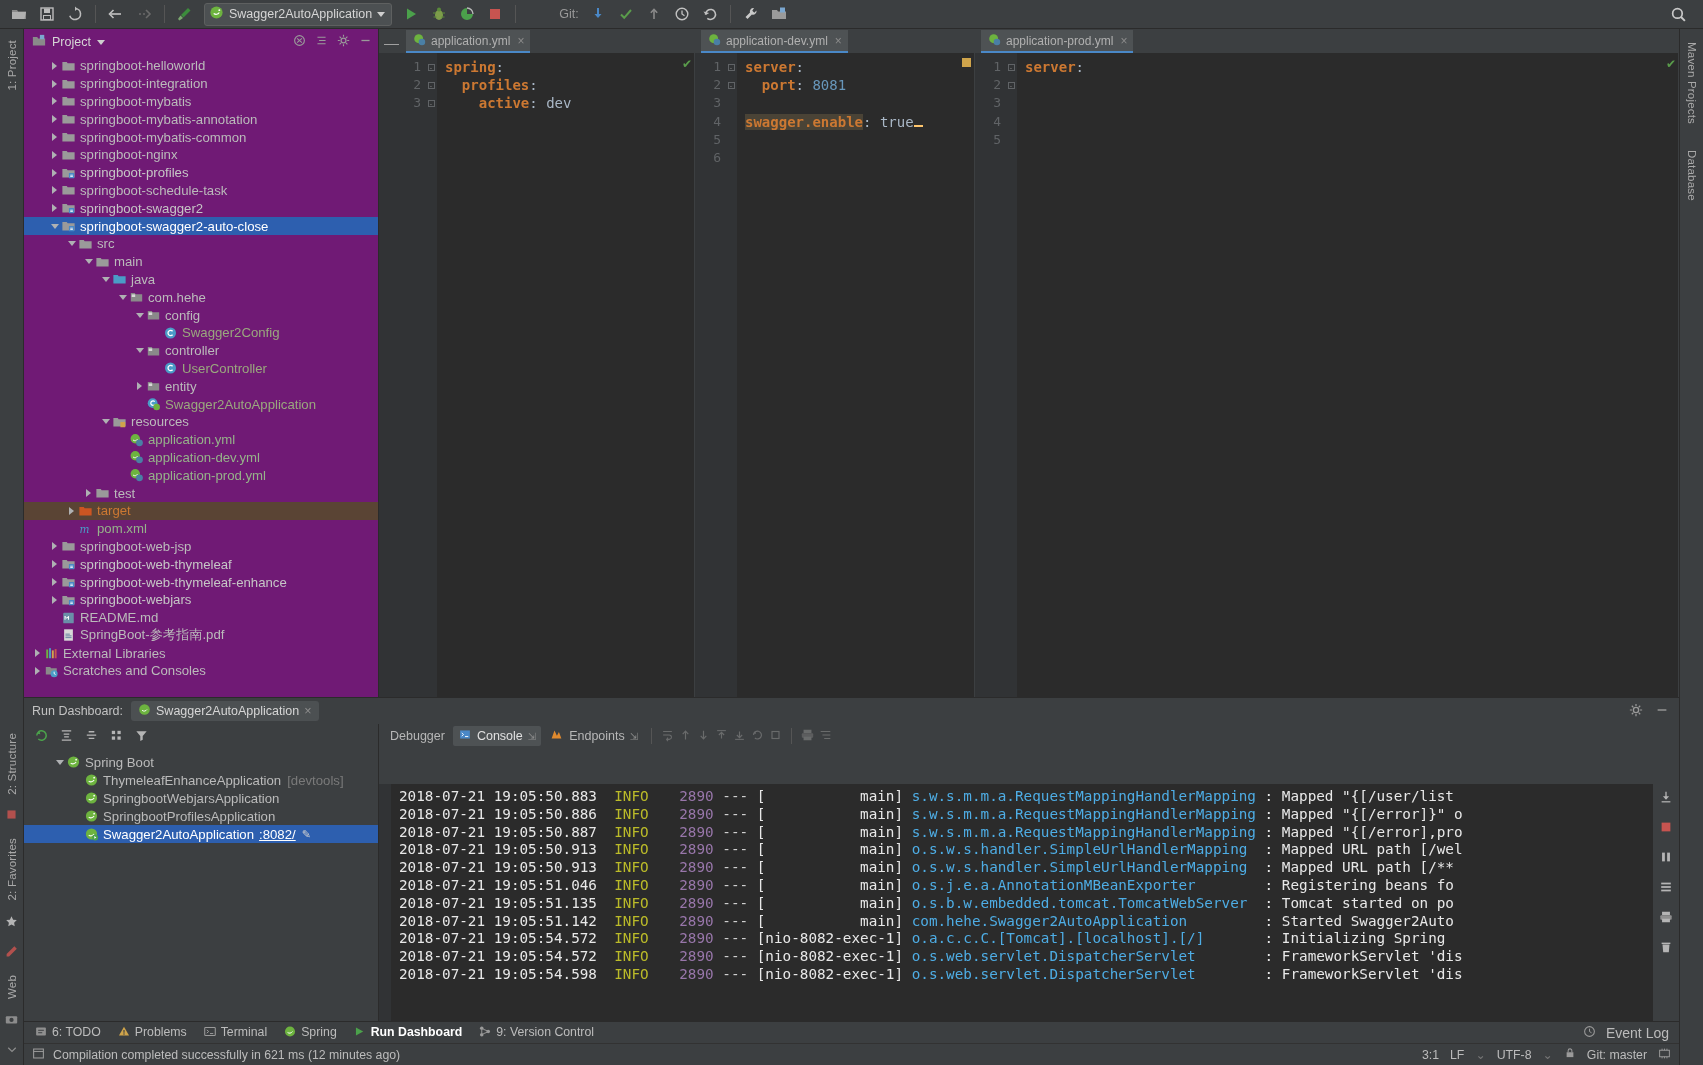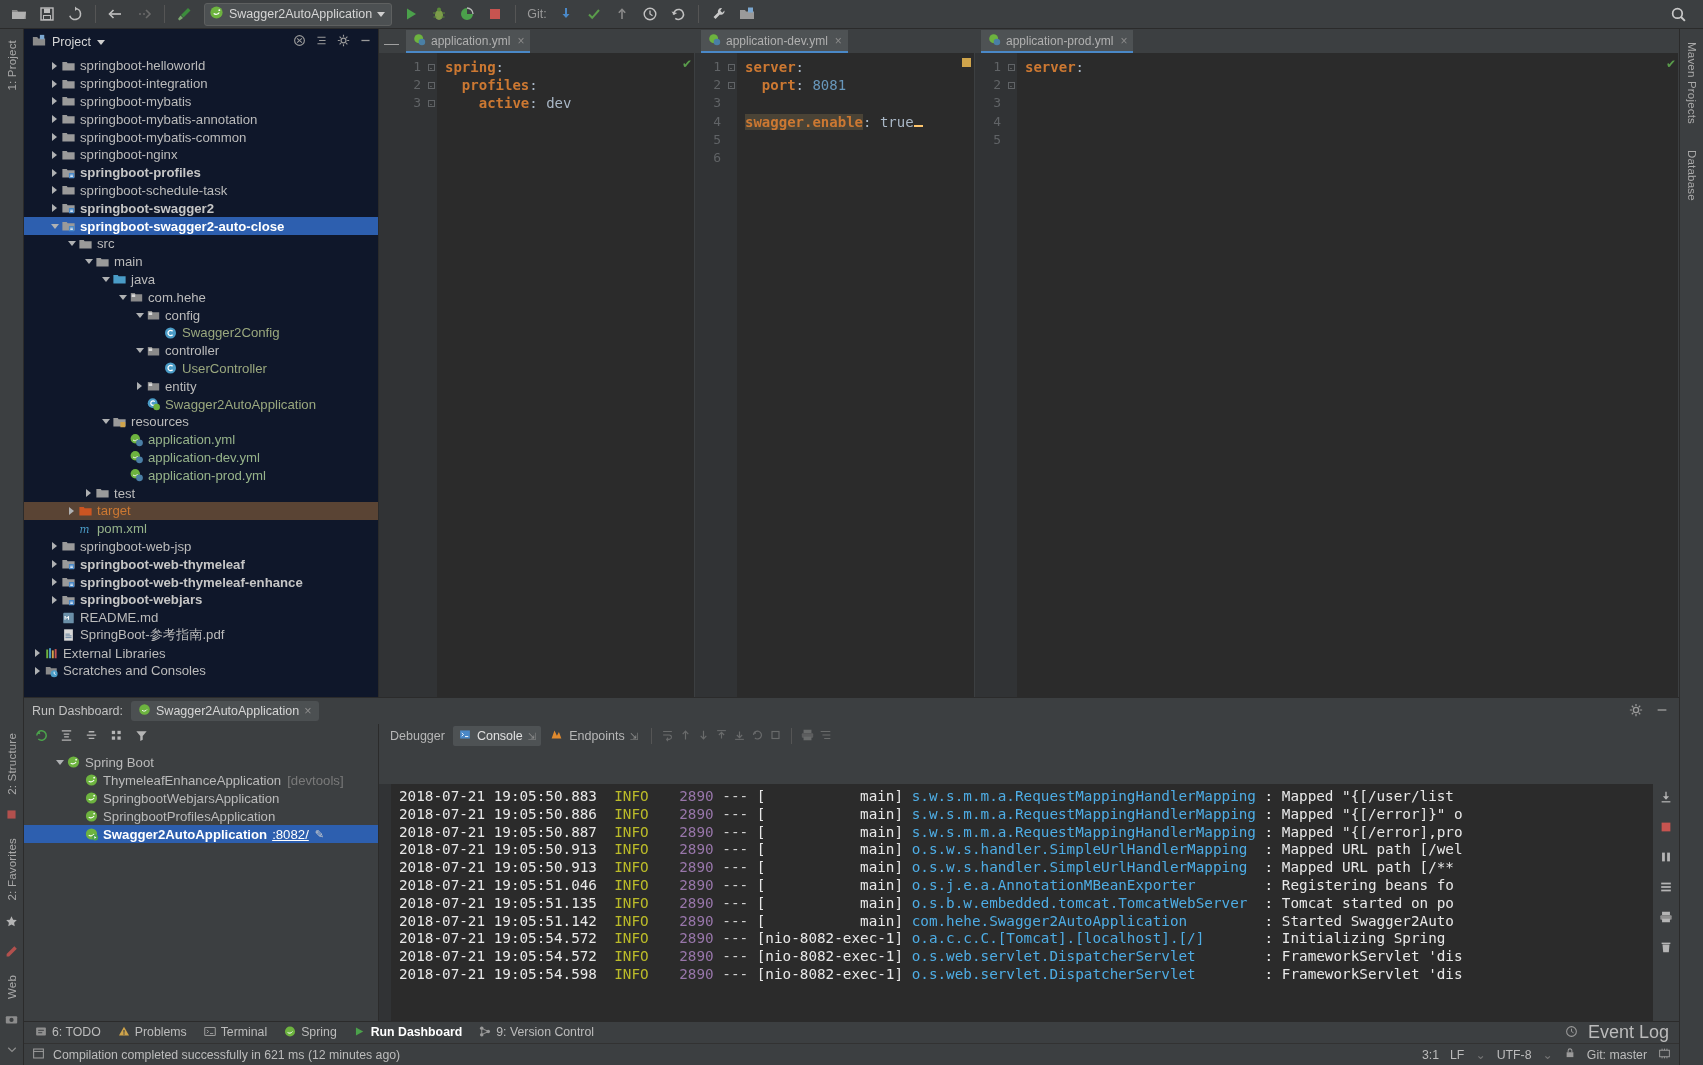--- a/index.html
+++ b/index.html
@@ -15,21 +15,21 @@
   }
   .app { position:relative; width:1703px; height:1065px; display:flex; flex-direction:column; }
 
   
   .toolbar {
     height:29px; background:#3c3f41; border-bottom:1px solid #2b2b2b;
     display:flex; align-items:center; padding:0 6px; gap:2px; flex:0 0 29px;
   }
   .tb-btn { width:26px; height:24px; display:flex; align-items:center; justify-content:center; border-radius:3px; }
   .tb-sep { width:1px; height:18px; background:#555; margin:0 5px; }
-  .tb-label { font-size:12.5px; color:#9a9a9a; padding:0 4px; }
+  .tb-label { font-size:12.5px; color:#9a9a9a; padding:0 4px;margin-left:32px; }
   .runconfig {
     display:flex; align-items:center; gap:5px; height:23px;
     background:#4c5052; border:1px solid #5e6060; border-radius:3px;
     padding:0 6px 0 4px; margin:0 4px;
   }
   .runconfig .rc-text { font-size:12.5px; color:#d6d6d6; }
   .caret-d { width:0;height:0;border-left:4px solid transparent;border-right:4px solid transparent;border-top:5px solid #cfcfcf; }
   .tb-right { margin-left:auto; display:flex; align-items:center; gap:8px; padding-right:6px; }
 
   
@@ -46,35 +46,35 @@
     font-size:11.5px; color:#a9a9a9; padding:7px 0; white-space:nowrap;
     letter-spacing:0.2px;
   }
   .vtab.rot180 { transform:rotate(180deg); }
   .lb-icon { margin:7px 0; opacity:.85; }
 
   .center { flex:1; display:flex; flex-direction:column; min-width:0; }
   .upper { flex:0 0 668px; display:flex; min-height:0; }
 
   
-  .project-panel { width:355px; flex:0 0 355px; background:#0f172a; display:flex; flex-direction:column; border-right:1px solid #2b2b2b; }
+  .project-panel { width:355px; flex:0 0 355px; background:#701a75; display:flex; flex-direction:column; border-right:1px solid #2b2b2b; }
   .pp-header { height:26px; display:flex; align-items:center; padding:0 6px 0 8px; gap:6px; flex:0 0 26px; }
   .pp-title { font-size:12.5px; color:#d6d6d6; }
   .pp-hdr-right { margin-left:auto; display:flex; align-items:center; gap:9px; }
   .tree { flex:1; overflow:hidden; padding-top:2px; font-size:13.2px; }
   .row { height:17.8px; display:flex; align-items:center; white-space:nowrap; padding-right:4px; }
   .row.sel { background:#2d5faf; }
   .row.sel .lbl { color:#ffffff; }
   .row.target-hl { background:#5a4434; }
   .arrow { width:11px; height:11px; margin-right:1px; flex:0 0 11px; display:flex; align-items:center; justify-content:center; }
   .arrow-r { width:0;height:0;border-top:4px solid transparent;border-bottom:4px solid transparent;border-left:5px solid #afb1b3; }
   .arrow-d { width:0;height:0;border-left:4px solid transparent;border-right:4px solid transparent;border-top:5px solid #afb1b3; }
   .tico { width:15px; height:14px; margin-right:4px; flex:0 0 15px; display:flex; align-items:center; justify-content:center; }
   .lbl { color:#bbbbbb; }
-  .lbl.b { font-weight:bold; color:#c6c6c6; }
+  .lbl.b { font-weight:normal; color:#c6c6c6; }
   .lbl.green { color:#96b38a; }
   .lbl.greenlt { color:#9aa87e; }
   .lbl.orange { color:#cc7832; }
 
   
   .editor-area { flex:1; display:flex; min-width:0; background:#2b2b2b; position:relative; }
   .split { display:flex; flex-direction:column; min-width:0; border-right:1px solid #3c3f41; }
   .split1 { flex:0 0 316px; }
   .split2 { flex:0 0 280px; }
   .split3 { flex:1; }
@@ -147,21 +147,21 @@
   .c-dash { color:#cfcfcf; }
   .c-thread { color:#e8e8e8; }
   .c-logger { color:#4eade5; }
   .c-msg { color:#e8e8e8; }
   .console-sidebar { width:26px; flex:0 0 26px; background:#3c3f41; display:flex; flex-direction:column; align-items:center; padding-top:6px; gap:13px; }
 
   
   .tools-strip { height:22px; flex:0 0 22px; background:#3c3f41; display:flex; align-items:center; gap:16px; padding:0 10px; border-top:1px solid #2b2b2b; }
   .tstrip-item { display:flex; align-items:flex-start; gap:4px; font-size:12.3px; color:#bcbcbc; }
   .tstrip-item.active { color:#ffffff; font-weight:bold; }
-  .tstrip-right { margin-left:auto; display:flex; gap:10px; font-size:18px; }
+  .tstrip-right { margin-left:auto; display:flex; gap:10px; font-size:14px; }
   .statusbar { height:22px; flex:0 0 22px; background:#3c3f41; display:flex; align-items:center; padding:0 8px; font-size:12.3px; color:#bcbcbc; border-top:1px solid #323232; }
   .sb-right { margin-left:auto; display:flex; align-items:center; gap:11px; }
   .sb-sep { color:#777; }
 
   .ic { display:inline-block; vertical-align:middle; }
 </style>
 </head>
 <body>
 
 <div class="app">

